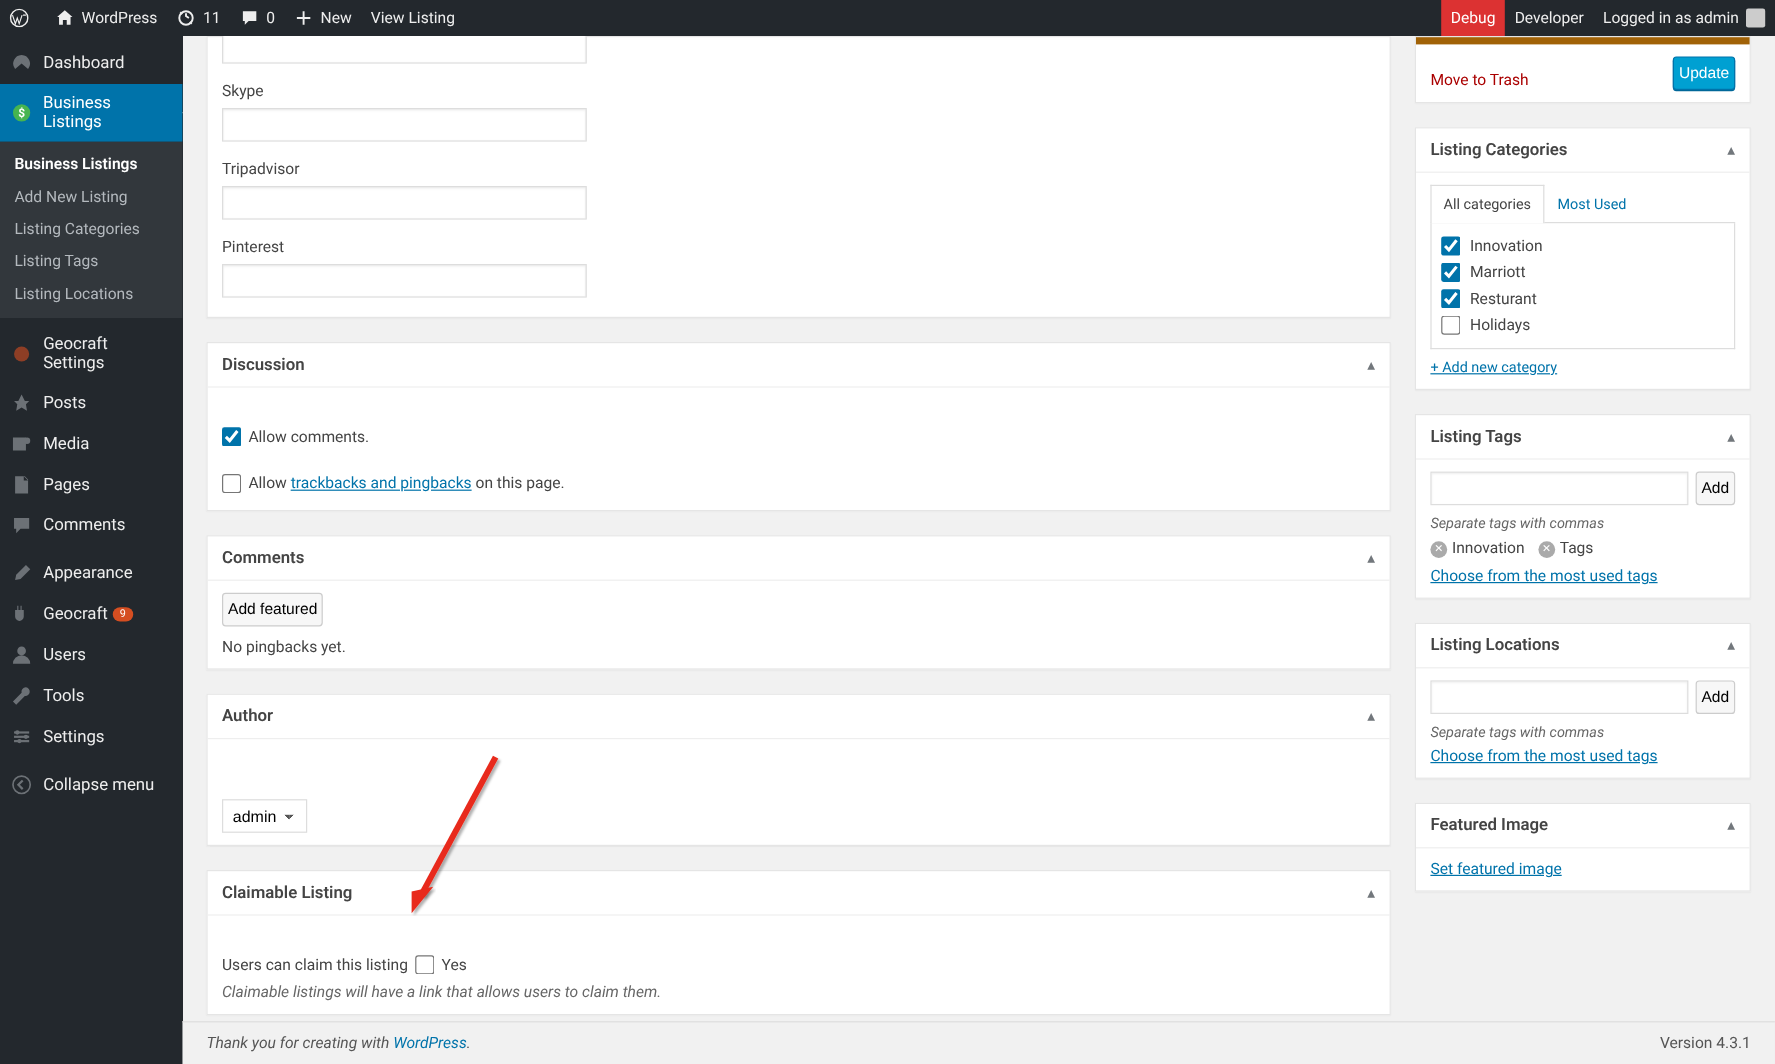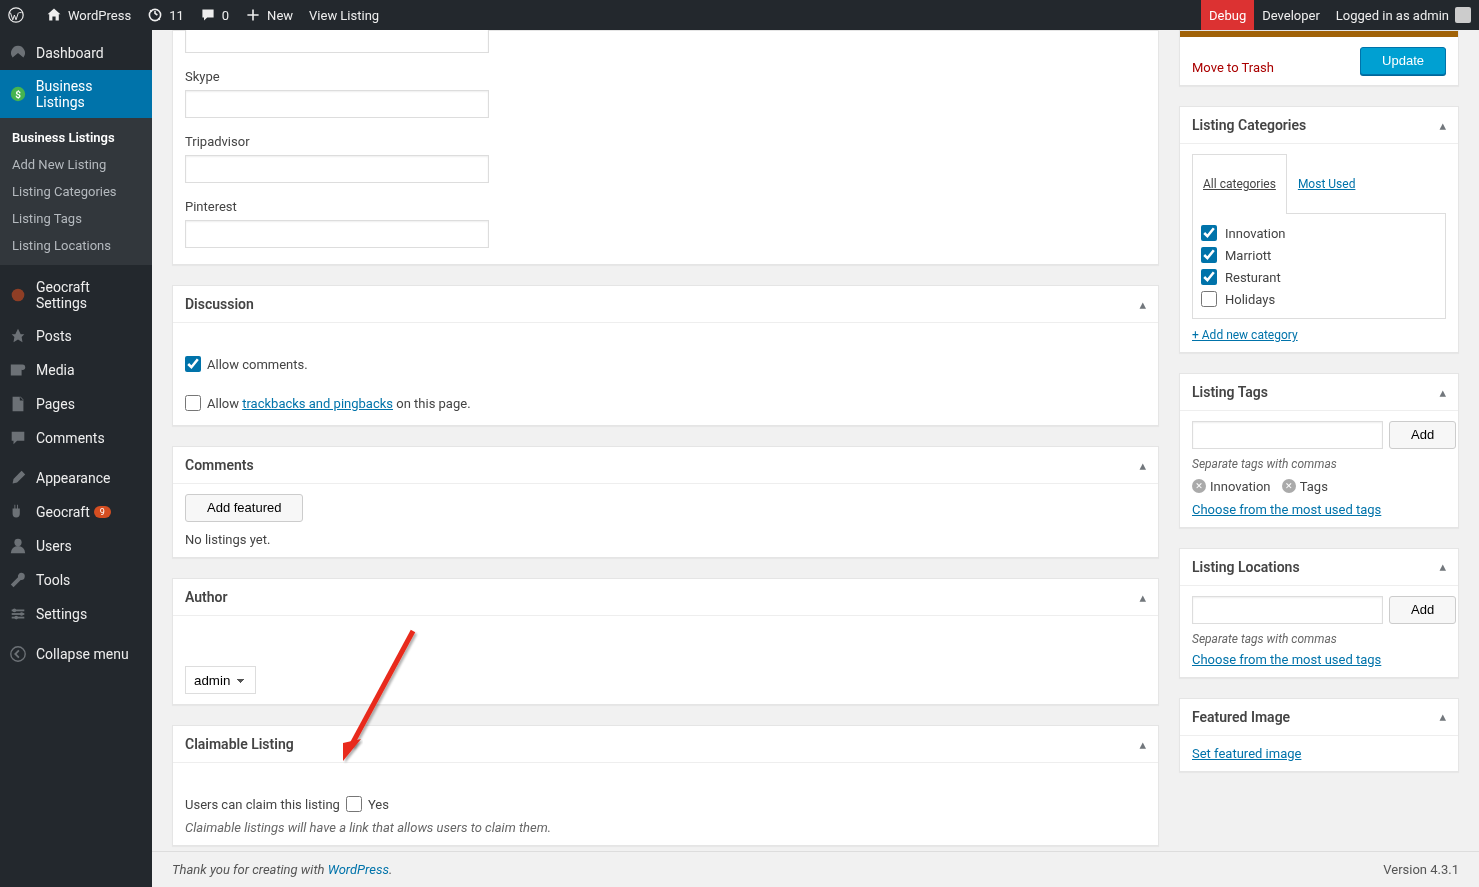--- a/index.html
+++ b/index.html
@@ -36,30 +36,30 @@
 .postbox-header { padding: 10px 12px; border-bottom: 1px solid #eee; display: flex; align-items: center; }
 .postbox-header h2 { font-size: 14px; font-weight: 600; flex: 1; }
 .toggle-indicator { color: #72777c; cursor: pointer; }
 .postbox-body { padding: 10px 12px; }
 .form-row { margin-bottom: 16px; }
 .form-row label { display: block; font-size: 13px; color: #444; margin-bottom: 6px; }
 .form-row input[type="text"] { width: 304px; height: 28px; border: 1px solid #ddd; background: #fff; padding: 0 6px; box-shadow: inset 0 1px 2px rgba(0,0,0,0.07); }
 select { height: 28px; border: 1px solid #ddd; background: #fff; padding: 0 24px 0 8px; appearance: none; background-image: linear-gradient(45deg, transparent 50%, #555 50%), linear-gradient(135deg, #555 50%, transparent 50%); background-position: calc(100% - 14px) 12px, calc(100% - 10px) 12px; background-size: 4px 4px; background-repeat: no-repeat; margin-top: 40px; }
 .checkbox-row { display: flex; align-items: center; gap: 6px; margin-bottom: 4px; margin-top: 23px; }
 .checkbox-row a { color: #0073aa; text-decoration: underline; }
-.button { display: inline-block; padding: 4px 21px; border: 1px solid #ccc; background: #f7f7f7; border-radius: 3px; cursor: pointer; font-size: 13px; height: 28px; line-height: 18px; }
+.button { display: inline-block; padding: 4px 4px; border: 1px solid #ccc; background: #f7f7f7; border-radius: 3px; cursor: pointer; font-size: 13px; height: 28px; line-height: 18px; }
 .button-primary { background: #00a0d2; border-color: #0073aa; color: #fff; box-shadow: 0 1px 0 #006799; }
 .description { font-style: italic; color: #666; margin-top: 8px; }
 .no-comments { color: #444; margin-top: 10px; }
 
 
 .publish-actions { display: flex; justify-content: space-between; align-items: flex-end; padding: 10px 12px; border-top: 6px solid #a16207; }
 .trash-link { color: #a00; cursor: pointer; }
 .tabs { display: flex; border-bottom: 1px solid #ddd; }
-.tab { padding: 22px 10px; font-size: 12px; cursor: pointer; border: 1px solid transparent; border-bottom: none; text-decoration: underline; }
+.tab { padding: 8px 10px; font-size: 12px; cursor: pointer; border: 1px solid transparent; border-bottom: none; }
 .tab.active { border-color: #ddd; background: #fff; margin-bottom: -1px; }
 .tab:not(.active) { color: #0073aa; }
 .category-list { border: 1px solid #ddd; border-top: none; padding: 8px; margin-bottom: 8px; }
 .cat-item { display: flex; align-items: center; gap: 8px; padding: 3px 0; }
 .add-cat-link { color: #0073aa; text-decoration: underline; cursor: pointer; font-size: 12px; }
 .tag-input-row { display: flex; gap: 6px; margin-bottom: 8px; }
 .tag-input-row input { flex: 1; height: 28px; border: 1px solid #ddd; padding: 0 6px; box-shadow: inset 0 1px 2px rgba(0,0,0,0.07); }
 .hint { font-style: italic; color: #666; font-size: 12px; margin-bottom: 6px; }
 .tag-list { margin-bottom: 8px; }
 .tag-chip { display: inline-flex; align-items: center; gap: 4px; margin-right: 8px; }
@@ -291,21 +291,21 @@
       </div>
     </div>
 
     <div class="postbox">
       <div class="postbox-header">
           <h2>Comments</h2>
           <span class="toggle-indicator">▴</span>
         </div>
       <div class="postbox-body">
         <button class="button">Add featured</button>
-        <div class="no-comments">No listings yet.</div>
+        <div class="no-comments">No pingbacks yet.</div>
       </div>
     </div>
 
     <div class="postbox" style="position:relative">
       <div class="postbox-header">
           <h2>Author</h2>
           <span class="toggle-indicator">▴</span>
         </div>
       <div class="postbox-body">
         <select><option>admin</option></select>

